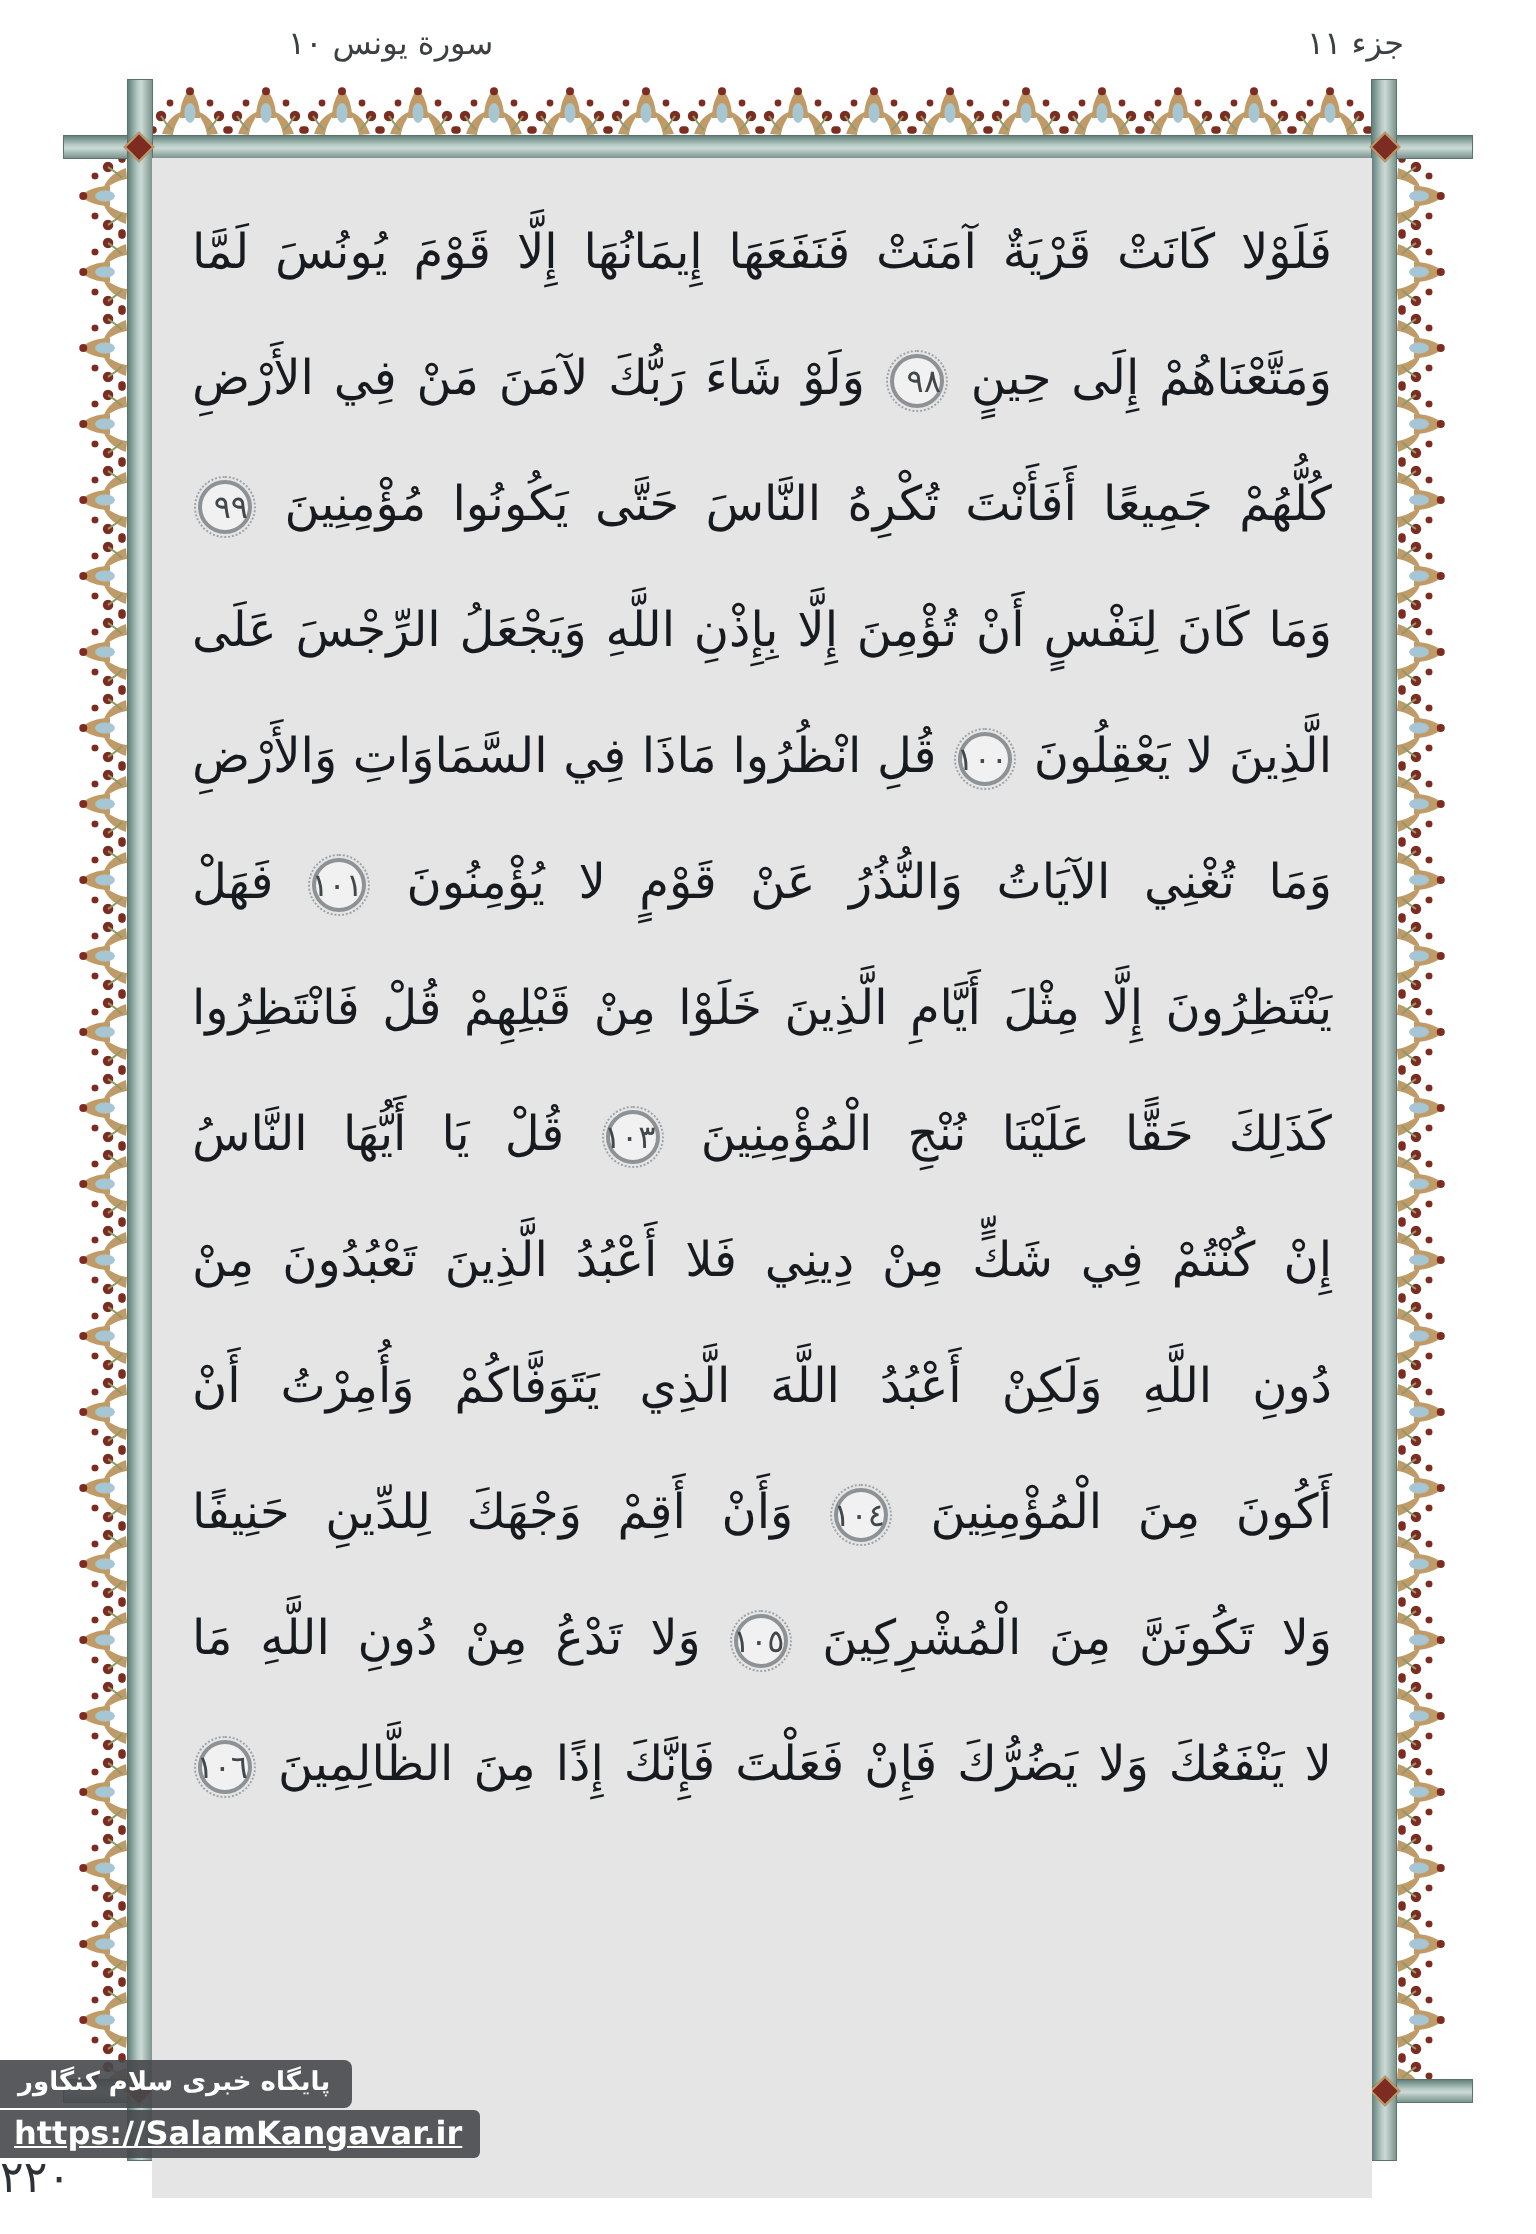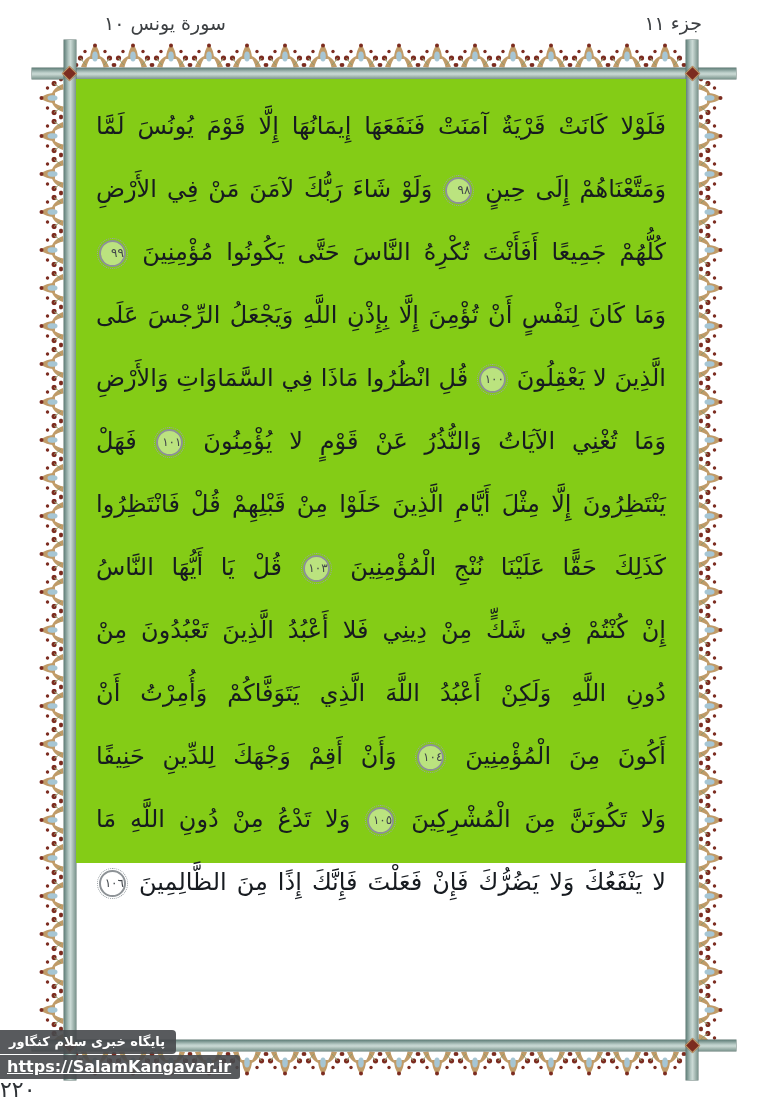--- a/index.html
+++ b/index.html
@@ -3,22 +3,22 @@
 <meta charset="utf-8">
 <style>
   html,body{margin:0;padding:0;}
   body{
     width:768px;height:1117px;position:relative;overflow:hidden;
     background:#ffffff;
     font-family:"DejaVu Sans", sans-serif;
   }
   
   .hdr{
-    position:absolute;top:12px;font-size:19px;color:#3d4043;
-    direction:rtl;letter-spacing:0;
+    position:absolute;top:12px;font-size:16px;color:#3d4043;
+    direction:rtl;letter-spacing:0;margin-left:40px;
   }
   .hdr.surah{left:104px;}
   .hdr.juz{right:66px;}
   
   .bar{position:absolute;}
   .bar-h{
     left:32px;width:704px;height:11px;
     background:linear-gradient(to bottom,#62807a,#b7cac5 40%,#cbdad5 55%,#7c958e);
     box-shadow:0 0 0 0.5px #5a736d;
   }
@@ -37,37 +37,37 @@
   }
   
   .orn{position:absolute;overflow:hidden;}
   .orn svg{display:block;width:100%;height:100%;}
   .orn-top{left:76px;top:42px;width:610px;height:26px;}
   .orn-bottom{left:76px;top:1051px;width:610px;height:26px;}
   .orn-left{left:38px;top:79px;width:26px;height:961px;}
   .orn-right{left:698px;top:79px;width:26px;height:961px;}
   
   .content{
-    position:absolute;left:76px;top:79px;width:610px;height:784px;
-    background:#84cc16;box-sizing:border-box;
+    position:absolute;left:76px;top:79px;width:610px;height:1020px;
+    background:#e5e5e5;box-sizing:border-box;
     padding:16px 20px 0 20px;
     direction:rtl;
   }
   .qline{
     height:63px;line-height:63px;
     font-size:24px;color:#171b20;
     text-align:justify;text-align-last:justify;text-justify:inter-word;
     white-space:normal;overflow:visible;
   }
   .ayah{
     display:inline-block;width:27px;height:27px;box-sizing:border-box;
     border:2px solid #8d9296;border-radius:50%;
     outline:1px dotted #9aa2a6;outline-offset:1px;
     background:rgba(255,255,255,0.45);
-    font-size:12px;line-height:23px;text-align:center;vertical-align:middle;
+    font-size:16px;line-height:23px;text-align:center;vertical-align:middle;
     color:#42474c;margin:4px 3px;
   }
   
   .page-number{
     position:absolute;left:0;right:0;top:1077px;text-align:left;
     font-size:22px;color:#2e3236;direction:rtl;
   }
   .wm-title{
     position:absolute;left:0;top:1030px;
     background:rgba(70,72,75,0.9);color:#ffffff;

